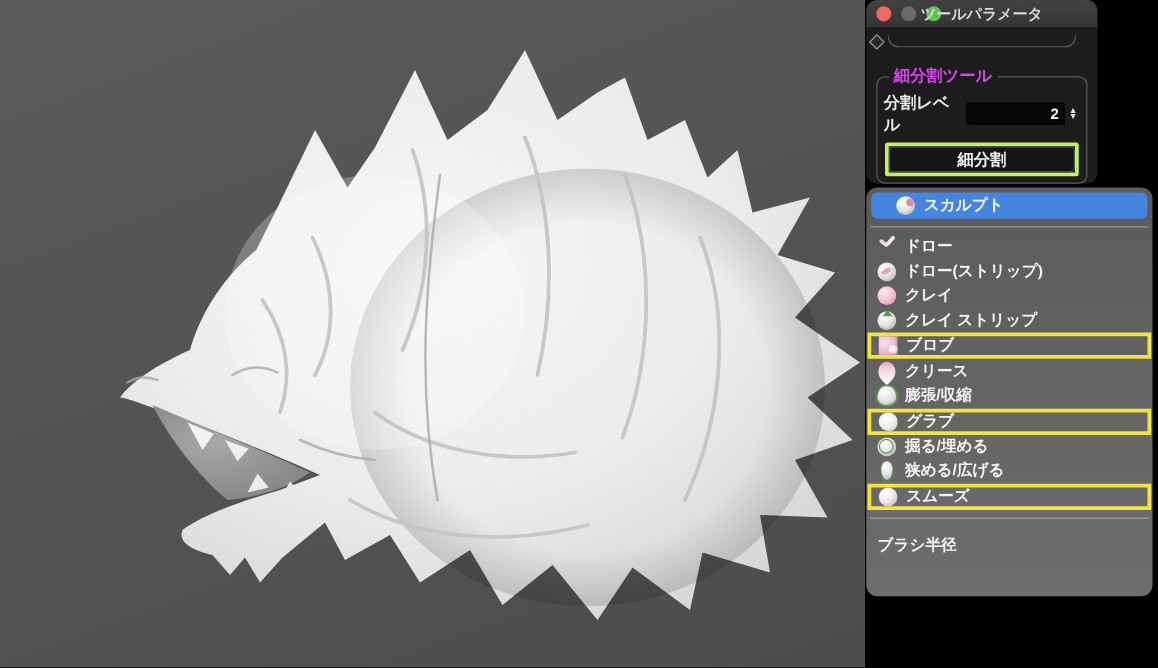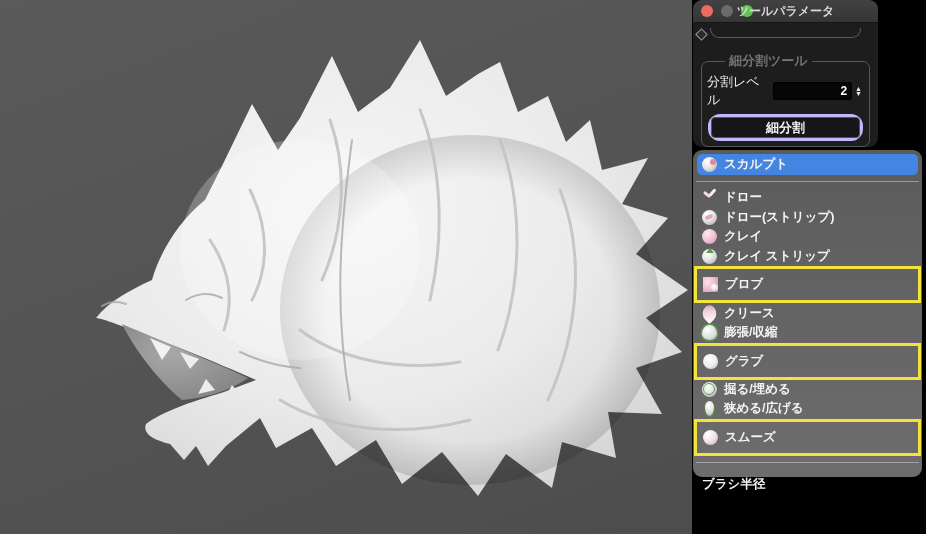--- a/index.html
+++ b/index.html
@@ -23,46 +23,46 @@
   .light.green{background:#61c554;}
   .wtitle{position:absolute;left:0;right:0;text-align:center;
     color:#d8d8d8;font-size:12px;font-weight:bold;pointer-events:none;}
   .winbody{padding:2px 0 0 0;position:relative;}
   .pin-diamond{display:inline-block;margin:1px 0 0 4px;width:7px;height:7px;
     border:1px solid #9a9a9a;transform:rotate(45deg);background:#2a2a2a;}
   .partial-frame{position:absolute;left:17px;right:17px;top:5px;height:9px;
     border:1px solid #5a5a5a;border-top:none;border-radius:0 0 9px 9px;}
   fieldset.group{margin:9px 8px 0 8px;padding:2px 5px 5px 5px;
     border:1px solid #585858;border-radius:7px;}
-  fieldset.group legend{color:#737373;font-size:13px;font-weight:bold;padding:0 4px;margin-left:18px;}
+  fieldset.group legend{color:#d946ef;font-size:13px;font-weight:bold;padding:0 4px;margin-left:4px;}
   .level-row{display:flex;align-items:center;justify-content:flex-end;gap:3px;margin:1px 2px 0 0;}
-  .level-label{color:#ececec;font-size:13px;font-weight:normal;margin-right:4px;}
+  .level-label{color:#ececec;font-size:13px;font-weight:bold;margin-right:4px;}
   .level-input{width:76px;height:16px;background:#060606;border:1px solid #000;
     border-radius:2px;color:#fff;font-size:12px;font-weight:bold;
     text-align:right;line-height:16px;padding:0 4px;}
   .stepper{display:flex;flex-direction:column;justify-content:center;line-height:5px;}
   .stepper span{color:#e8e8e8;font-size:7px;}
-  .hl-wrap{border:3px solid #c4b5fd;border-radius:12px;margin:5px 1px 0 1px;}
+  .hl-wrap{border:3px solid #bef264;border-radius:2px;margin:5px 1px 0 1px;}
   .btn{display:block;width:100%;box-sizing:border-box;height:21px;
     background:#161616;border:1px solid #525252;border-radius:4px;
     color:#f2f2f2;font-size:13px;font-weight:bold;text-align:center;line-height:19px;}
   .exit-btn{margin:7px 8px 4px 8px;height:22px;line-height:20px;border-radius:5px;
     background:#191919;border-color:#4d4d4d;width:auto;display:block;}
   
   #brush-panel{position:absolute;left:693px;top:150px;width:229px;height:327px;
     background:linear-gradient(#5b5b5b,#6d6d6d);border-radius:9px;
     padding:0;box-sizing:border-box;}
   .sel-row{margin:4px 4px 0 4px;height:21px;border-radius:5px;background:#4585e2;
-    display:flex;align-items:center;gap:7px;padding-left:5px;}
+    display:flex;align-items:center;gap:7px;padding-left:20px;}
   .sel-row .lbl{color:#fff;}
   .divider{height:1px;background:rgba(255,255,255,.38);margin:6px 3px;}
   .brow{height:19.6px;display:flex;align-items:center;gap:7px;padding-left:9px;
     box-sizing:border-box;}
   .brow .lbl,.sel-row .lbl{font-size:12.5px;font-weight:bold;color:#f4f4f4;white-space:nowrap;}
-  .brow.hl{border:3px solid #f2e43d;padding-left:6px;margin:0 1px;height:37px;}
+  .brow.hl{border:3px solid #f2e43d;padding-left:6px;margin:0 1px;height:21px;}
   .frow{height:21px;display:flex;align-items:center;padding-left:9px;}
   .frow .lbl{font-size:12.5px;font-weight:bold;color:#f4f4f4;margin-top:10px;}
   
   .icon{width:15px;height:15px;flex:0 0 15px;position:relative;display:inline-block;}
   .sphere{border-radius:50%;
     background:radial-gradient(circle at 35% 30%,#ffffff 0%,#e6e6e6 45%,#b9b9b9 80%,#979797 100%);}
   .icon::after{content:"";position:absolute;border-radius:50%;}
   .ic-sculpt::after{width:6px;height:6px;right:1px;top:2px;background:#d98aa6;}
   .ic-draw{background:none;}
   .ic-draw::before{content:"";position:absolute;left:1px;top:3px;width:8px;height:3px;

